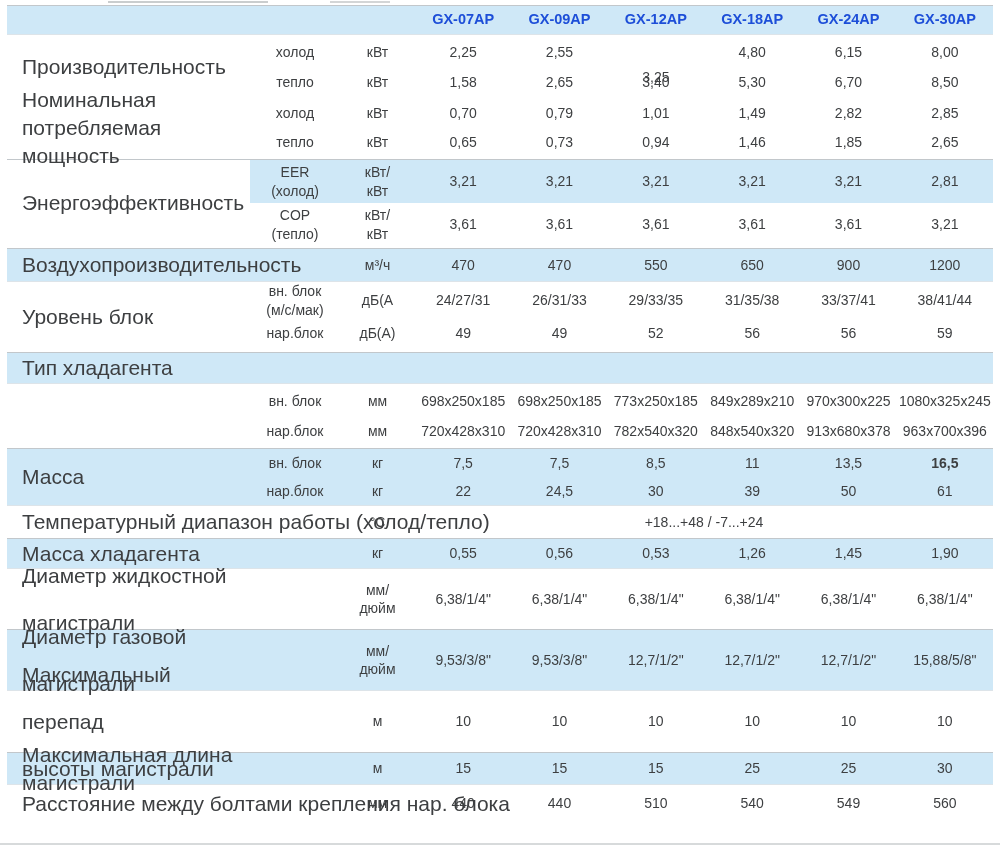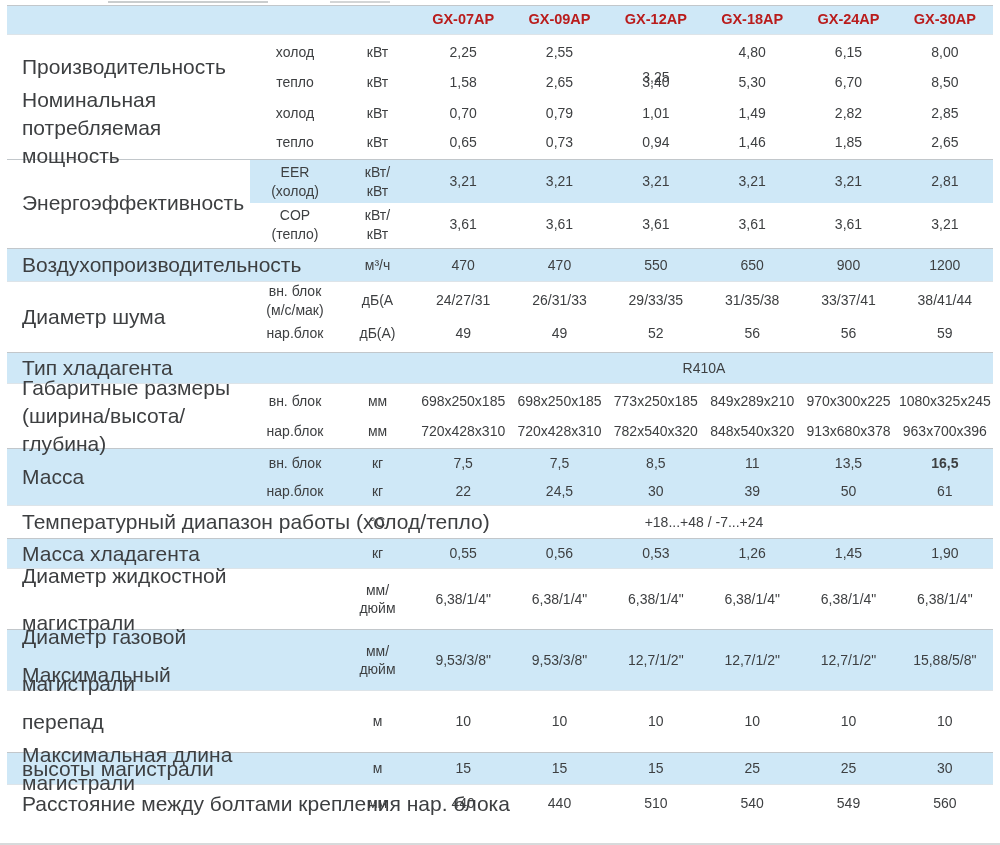--- a/index.html
+++ b/index.html
@@ -53,21 +53,21 @@
     font-size: 14px;
     line-height: 1.32;
   }
   .cell.label {
     justify-content: flex-start;
     text-align: left;
     padding-left: 15px;
     font-size: 21px;
   }
   .cell.label.tall { line-height: 2.25; }
-  .band.header .cell { font-weight: bold; color: #b91c1c; font-size: 14.5px; }
+  .band.header .cell { font-weight: bold; color: #1d4ed8; font-size: 14.5px; }
   .cell.hl { background: var(--band-blue, #cfe8f7); }
   .cell.val { white-space: nowrap; }
   .band-mounting-bolt-distance .cell.label,
   .band-temp-range .cell.label { white-space: nowrap; overflow: visible; }
   #bottom-line {
     position: absolute;
     left: 0; bottom: 0;
     width: 1000px; height: 2px;
     background: #c6cacc; opacity: .7;
   }
@@ -154,46 +154,43 @@
         <div class="cell label" style="grid-area: 1 / 1 / span 1;">Воздухопроизводительность</div>
         <div class="cell unit" style="grid-area: 1 / 3;">м³/ч</div>
         <div class="cell val" style="grid-area: 1 / 4;">470</div>
         <div class="cell val" style="grid-area: 1 / 5;">470</div>
         <div class="cell val" style="grid-area: 1 / 6;">550</div>
         <div class="cell val" style="grid-area: 1 / 7;">650</div>
         <div class="cell val" style="grid-area: 1 / 8;">900</div>
         <div class="cell val" style="grid-area: 1 / 9;">1200</div>
       </div>
       <div class="band band-noise-level" style="grid-auto-rows: 33px;">
-        <div class="cell label" style="grid-area: 1 / 1 / span 2;">Диаметр шума</div>
+        <div class="cell label" style="grid-area: 1 / 1 / span 2;">Уровень блок</div>
         <div class="cell sub" style="grid-area: 1 / 2;">вн. блок
 (м/с/мак)</div>
         <div class="cell unit" style="grid-area: 1 / 3;">дБ(А</div>
         <div class="cell val" style="grid-area: 1 / 4;">24/27/31</div>
         <div class="cell val" style="grid-area: 1 / 5;">26/31/33</div>
         <div class="cell val" style="grid-area: 1 / 6;">29/33/35</div>
         <div class="cell val" style="grid-area: 1 / 7;">31/35/38</div>
         <div class="cell val" style="grid-area: 1 / 8;">33/37/41</div>
         <div class="cell val" style="grid-area: 1 / 9;">38/41/44</div>
         <div class="cell sub" style="grid-area: 2 / 2;">нар.блок</div>
         <div class="cell unit" style="grid-area: 2 / 3;">дБ(А)</div>
         <div class="cell val" style="grid-area: 2 / 4;">49</div>
         <div class="cell val" style="grid-area: 2 / 5;">49</div>
         <div class="cell val" style="grid-area: 2 / 6;">52</div>
         <div class="cell val" style="grid-area: 2 / 7;">56</div>
         <div class="cell val" style="grid-area: 2 / 8;">56</div>
         <div class="cell val" style="grid-area: 2 / 9;">59</div>
       </div>
       <div class="band band-refrigerant-type blue" style="grid-auto-rows: 30px;">
         <div class="cell label" style="grid-area: 1 / 1 / span 1;">Тип хладагента</div>
-        <div class="cell val span-val" style="grid-area: 1 / 4 / auto / span 6;">R410A</div>
       </div>
       <div class="band band-dimensions" style="grid-auto-rows: 30px;">
-        <div class="cell label" style="grid-area: 1 / 1 / span 2;">Габаритные размеры
-(ширина/высота/глубина)</div>
         <div class="cell sub" style="grid-area: 1 / 2;">вн. блок</div>
         <div class="cell unit" style="grid-area: 1 / 3;">мм</div>
         <div class="cell val" style="grid-area: 1 / 4;">698x250x185</div>
         <div class="cell val" style="grid-area: 1 / 5;">698x250x185</div>
         <div class="cell val" style="grid-area: 1 / 6;">773x250x185</div>
         <div class="cell val" style="grid-area: 1 / 7;">849x289x210</div>
         <div class="cell val" style="grid-area: 1 / 8;">970x300x225</div>
         <div class="cell val" style="grid-area: 1 / 9;">1080x325x245</div>
         <div class="cell sub" style="grid-area: 2 / 2;">нар.блок</div>
         <div class="cell unit" style="grid-area: 2 / 3;">мм</div>

